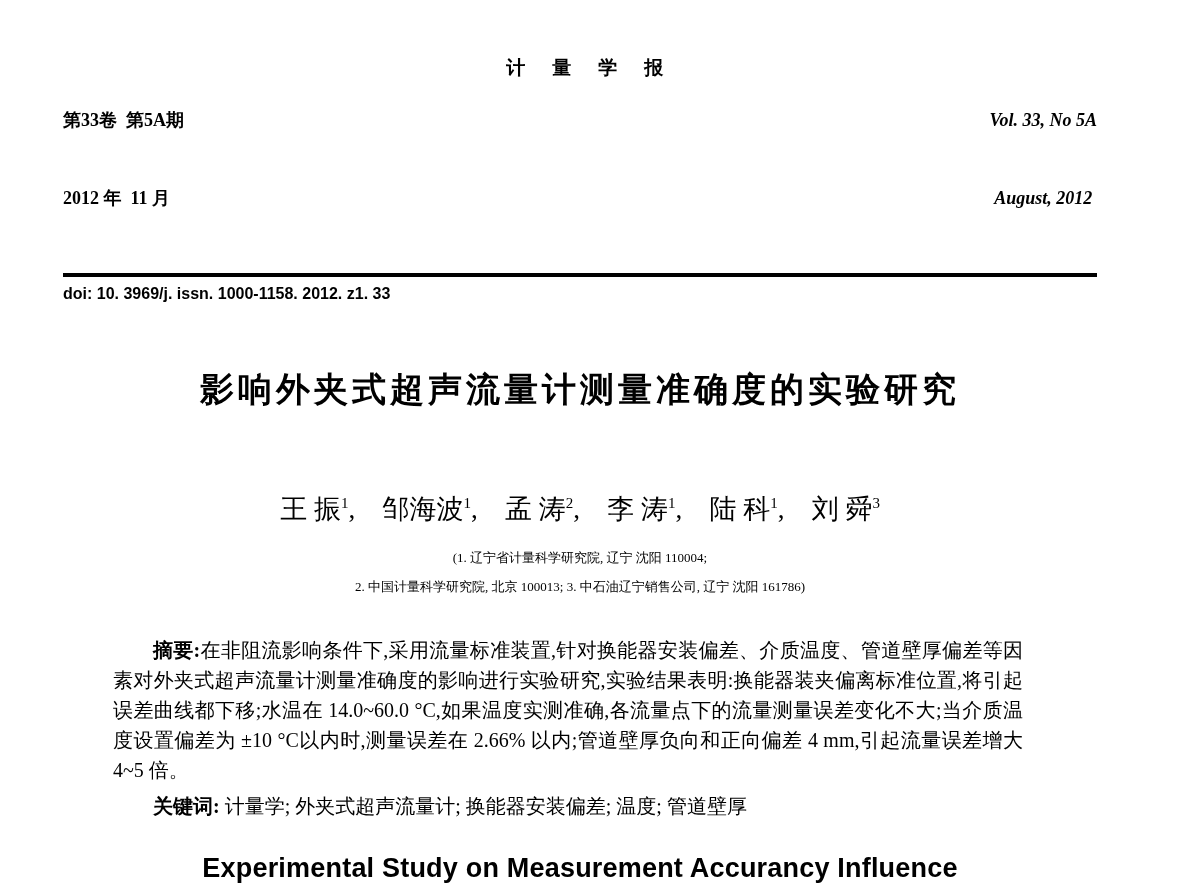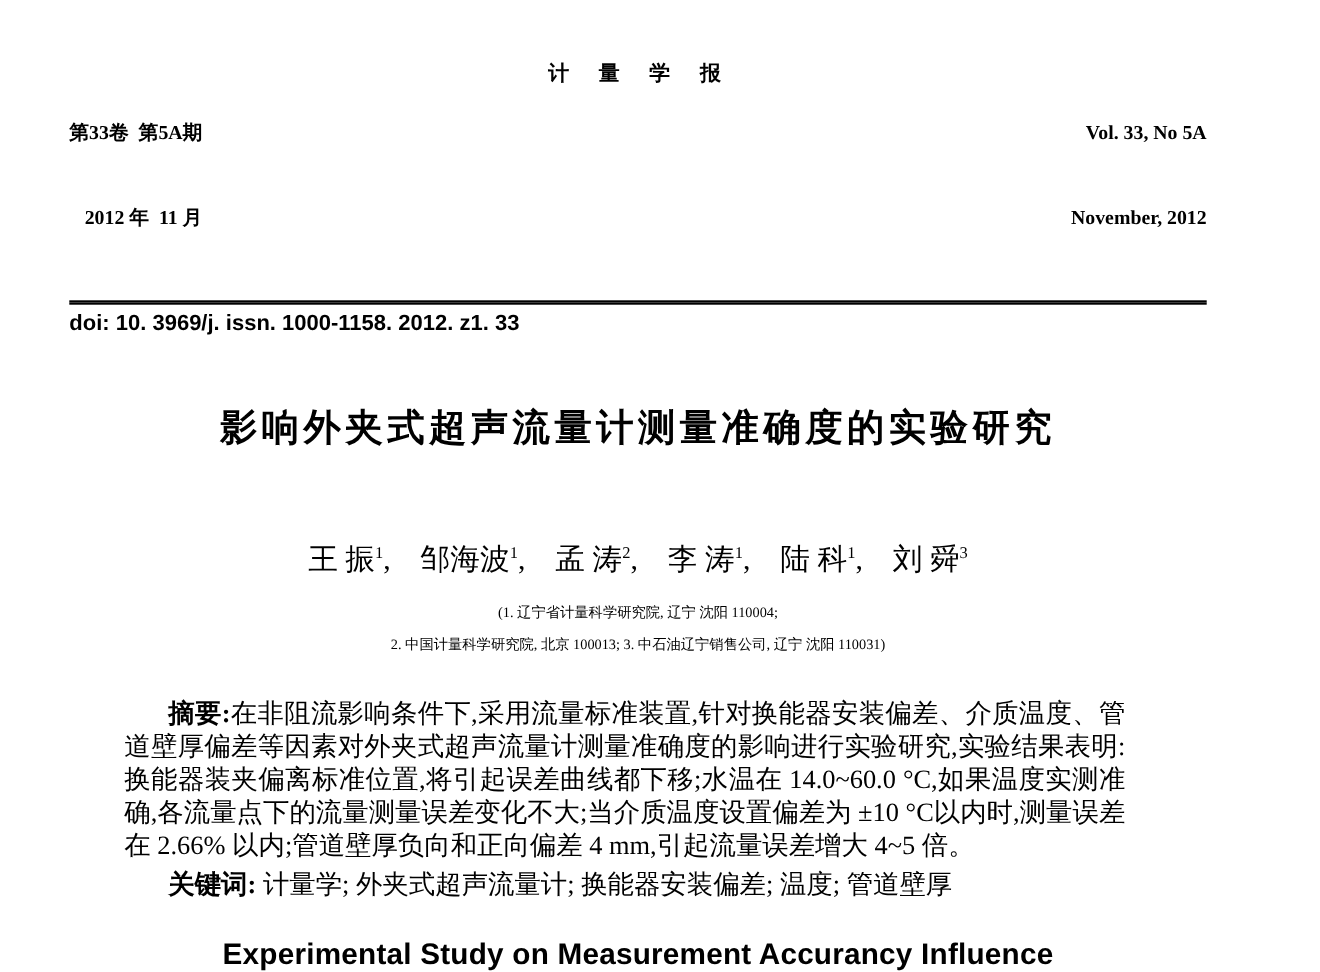--- a/index.html
+++ b/index.html
@@ -12,46 +12,46 @@
     font-family: "Liberation Serif", serif;
   }
   .inner { margin-left: 63px; width: 1034px; }
 
   
   .header {
     display: flex; justify-content: space-between; align-items: flex-start;
     padding-top: 55px;
     font-size: 18px; font-weight: bold; line-height: 26px;
   }
-  .h-left  { text-align: right;  white-space: pre; }
-  .h-right { text-align: right; white-space: pre; }
+  .h-left  { text-align: left;  white-space: pre; }
+  .h-right { text-align: center; white-space: pre; font-style: italic; }
   .h-center { text-align: right; }
   .journal-cn { font-size: 19px; letter-spacing: 4px; line-height: 26px; }
   .journal-en { font-size: 17px; word-spacing: 9px; letter-spacing: 0.5px; line-height: 26px; }
 
   .rule { margin-top: 10px; height: 3px; border-top: 2px solid #000; border-bottom: 2px solid #000; }
 
   .doi {
     margin-top: 8px;
     font-family: "Liberation Sans", sans-serif;
-    font-weight: bold; font-size: 20px; line-height: 18px;
+    font-weight: bold; font-size: 16px; line-height: 18px;
   }
 
   
   .title-cn {
     margin: 62px 0 0 0; text-align: center;
     font-size: 34px; font-weight: 700; letter-spacing: 4px; line-height: 50px;
   }
   .authors-cn { margin-top: 72px; text-align: center; font-size: 27px; line-height: 32px; }
   .authors-cn sup { font-size: 15px; }
   .au-sep-cn { display: inline-block; width: 34px; text-align: left; }
   .affil-cn { margin-top: 18px; text-align: center; font-size: 13px; line-height: 29px; }
 
   
-  .abstract-wrap { margin: 34px 74px 0 50px; font-size: 24px; line-height: 30px; }
+  .abstract-wrap { margin: 34px 74px 0 50px; font-size: 20px; line-height: 30px; }
   .abstract-p { margin: 0; text-indent: 40px; text-align: justify; }
   .kw-p  { margin: 6px 0 0 0; padding-left: 40px; }
   .clc-p { margin: 4px 0 0 0; padding-left: 40px; }
   .clc-p .val { margin-right: 72px; }
   .blabel { font-weight: bold; }
 
   
   .title-en {
     margin-top: 28px; text-align: center;
     font-family: "Liberation Sans", sans-serif;
@@ -67,37 +67,37 @@
     <div class="header">
       <div class="h-left">
         <div>第33卷  第5A期</div>
         <div>2012 年  11 月</div>
       </div>
       <div class="h-center">
         <div class="journal-cn">计　量　学　报</div>
       </div>
       <div class="h-right">
         <div>Vol. 33, No 5A</div>
-        <div>November, 2012</div>
+        <div>August, 2012</div>
       </div>
     </div>
 
     <div class="rule"></div>
 
     <div class="doi">doi: 10. 3969/j. issn. 1000-1158. 2012. z1. 33</div>
 
     <h1 class="title-cn">影响外夹式超声流量计测量准确度的实验研究</h1>
 
     <div class="authors-cn">
       <span><span>王 振</span><sup>1</sup></span><span class="au-sep-cn">,</span><span><span>邹海波</span><sup>1</sup></span><span class="au-sep-cn">,</span><span><span>孟 涛</span><sup>2</sup></span><span class="au-sep-cn">,</span><span><span>李 涛</span><sup>1</sup></span><span class="au-sep-cn">,</span><span><span>陆 科</span><sup>1</sup></span><span class="au-sep-cn">,</span><span><span>刘 舜</span><sup>3</sup></span>
     </div>
 
     <div class="affil-cn">
       <div>(1. 辽宁省计量科学研究院, 辽宁 沈阳 110004;</div>
-      <div>2. 中国计量科学研究院, 北京 100013; 3. 中石油辽宁销售公司, 辽宁 沈阳 110031)</div>
+      <div>2. 中国计量科学研究院, 北京 100013; 3. 中石油辽宁销售公司, 辽宁 沈阳 161786)</div>
     </div>
 
     <div class="abstract-wrap">
       <p class="abstract-p"><span class="blabel">摘要:</span><span>在非阻流影响条件下,采用流量标准装置,针对换能器安装偏差、介质温度、管道壁厚偏差等因素对外夹式超声流量计测量准确度的影响进行实验研究,实验结果表明:换能器装夹偏离标准位置,将引起误差曲线都下移;水温在 14.0~60.0 °C,如果温度实测准确,各流量点下的流量测量误差变化不大;当介质温度设置偏差为 ±10 °C以内时,测量误差在 2.66% 以内;管道壁厚负向和正向偏差 4 mm,引起流量误差增大 4~5 倍。</span></p>
       <p class="kw-p"><span class="blabel">关键词:</span><span> 计量学; 外夹式超声流量计; 换能器安装偏差; 温度; 管道壁厚</span></p>
     </div>
 
     <div class="title-en">
       <div>Experimental Study on Measurement Accurancy Influence</div>
       <div>of Clamp-on Type Ultrasonic Flowmeter</div>

